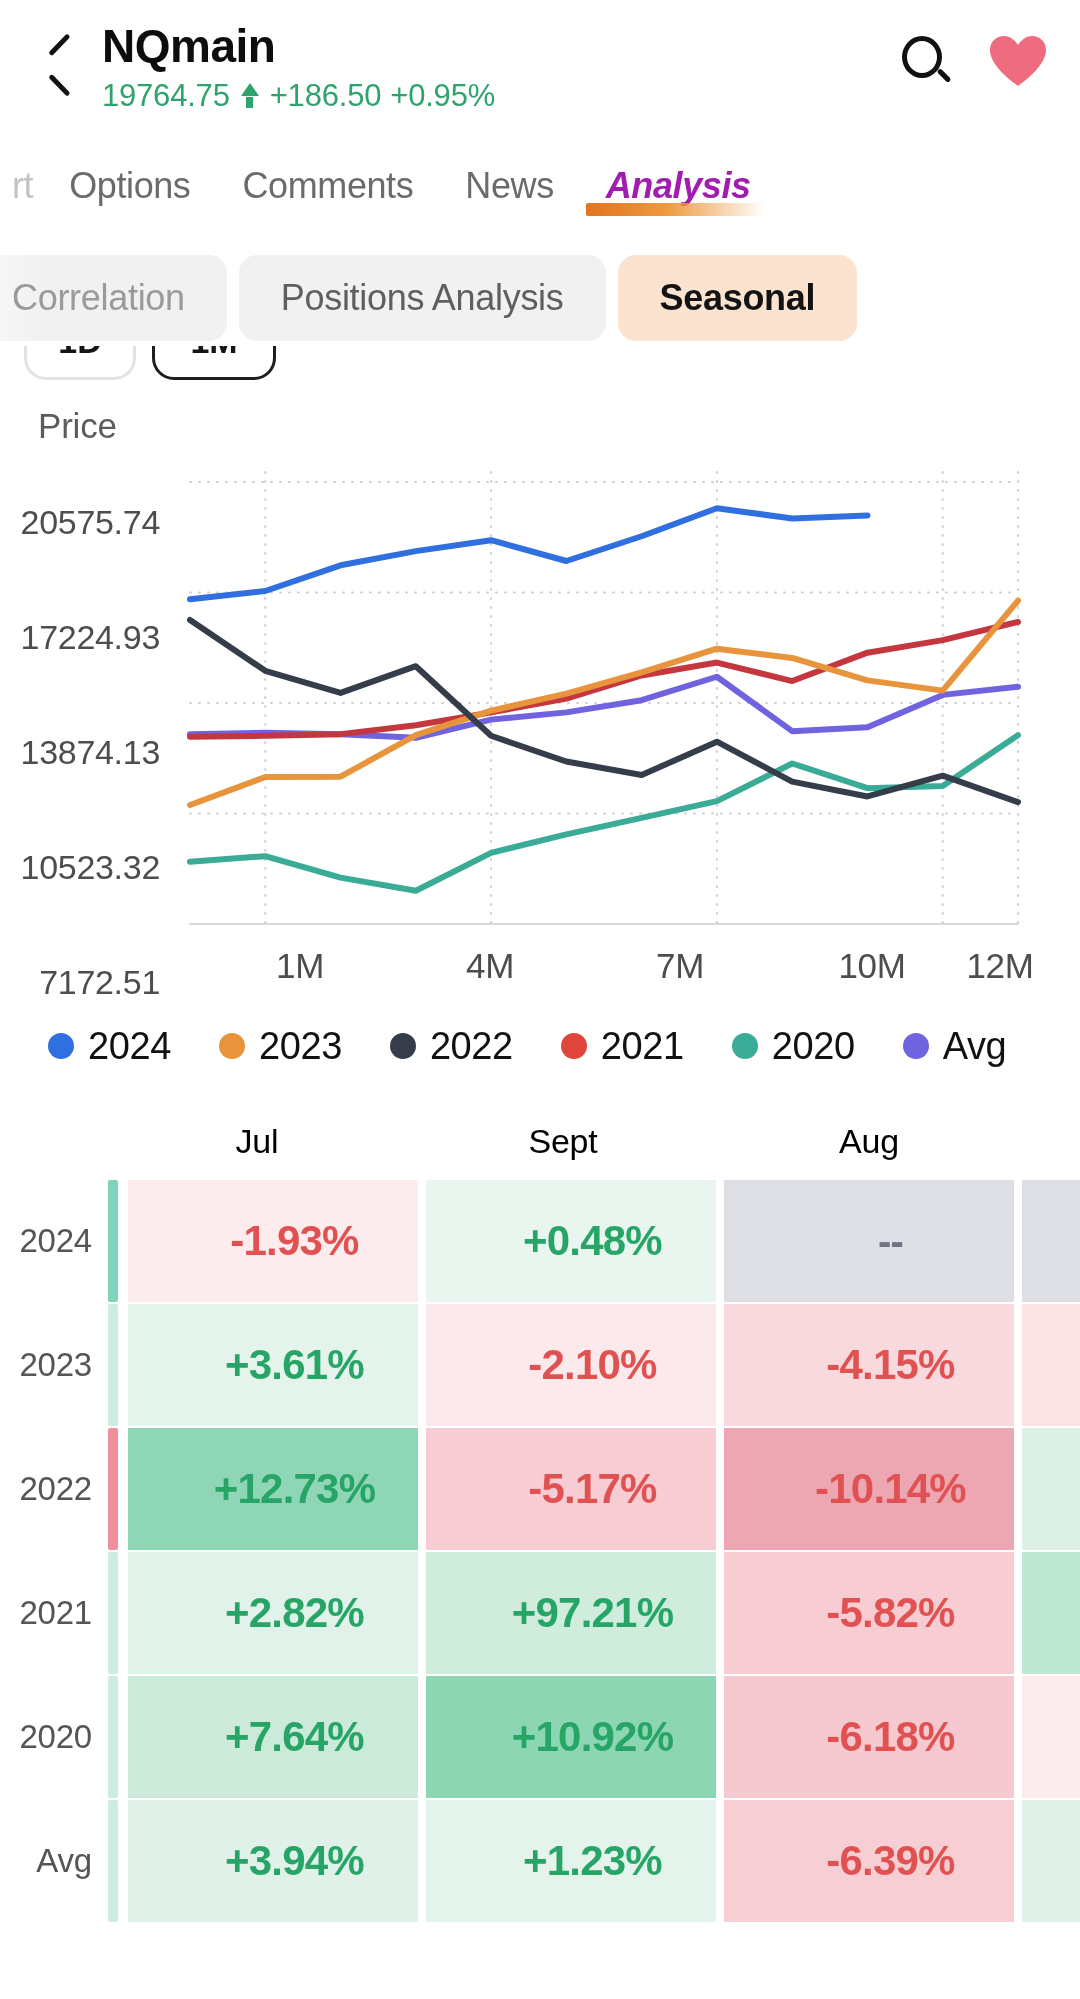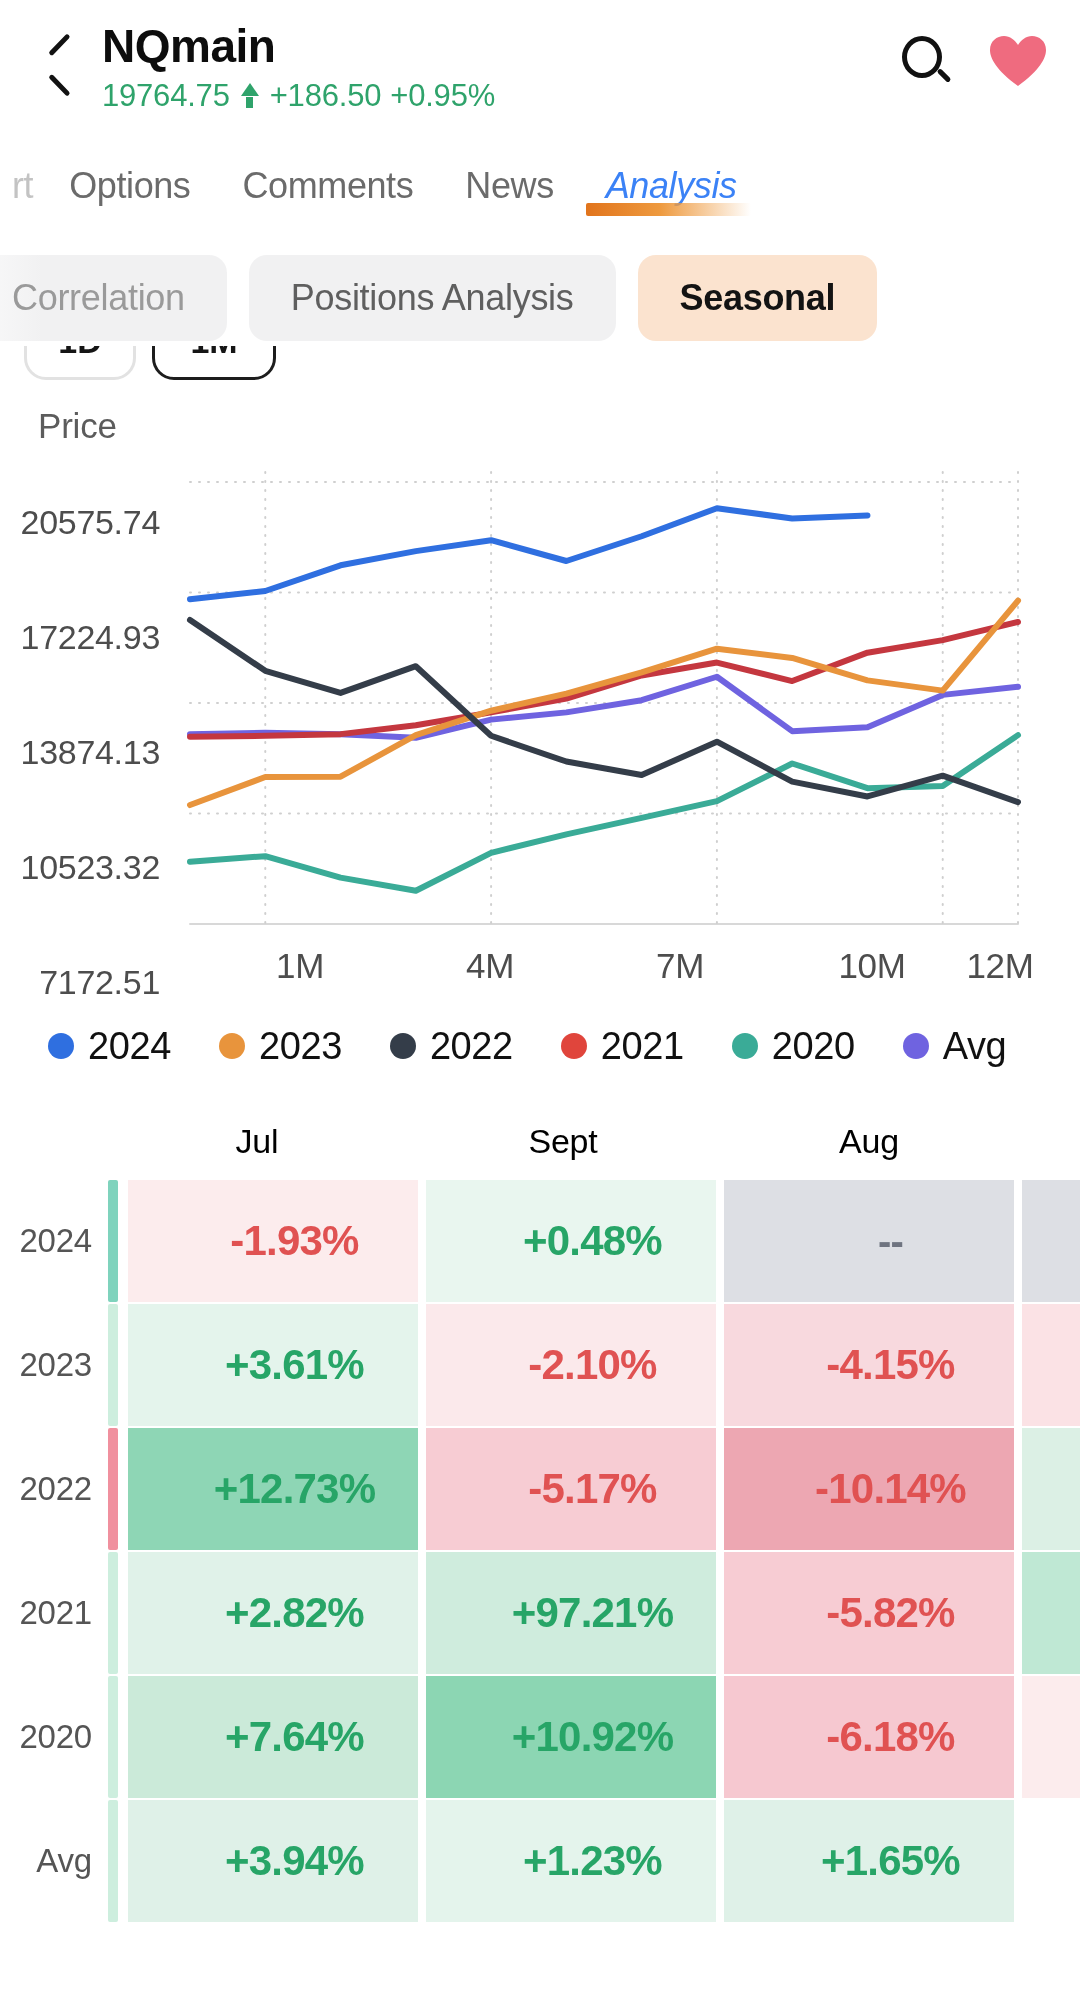--- a/index.html
+++ b/index.html
@@ -64,32 +64,32 @@
   .tabs {
     position: relative; height: 92px; display: flex; align-items: center;
     gap: 0; padding-left: 0; overflow: hidden;
   }
   .tab {
     font-size: 36px; color: #6b6b6b; font-weight: 400; white-space: nowrap;
     padding: 0 26px; letter-spacing: -0.4px;
   }
   .tab.faded { color: #c3c3c3; padding-left: 12px; padding-right: 10px; }
   .tab.active {
-    color: #3b82f6; font-weight: 400; font-style: italic; position: relative;
+    color: #a21caf; font-weight: 700; font-style: italic; position: relative;
     padding-right: 28px;
   }
   .tab.active .underline {
     position: absolute; left: 6px; right: 14px; bottom: -9px; height: 13px;
     border-radius: 2px;
     background: linear-gradient(90deg, #e1741c 0%, #ee9a3f 45%, rgba(255,255,255,0) 100%);
   }
 
   
   .seg-row {
-    display: flex; align-items: center; gap: 22px; padding: 22px 0 0 0;
+    display: flex; align-items: center; gap: 12px; padding: 22px 0 0 0;
     overflow: hidden; height: 110px;
   }
   .seg {
     height: 86px; border-radius: 18px; background: #f1f1f2;
     display: flex; align-items: center; justify-content: center;
     font-size: 36px; color: #5f5f5f; padding: 0 42px; white-space: nowrap;
     letter-spacing: -0.3px;
   }
   .seg.first { margin-left: -30px; color: #9a9a9a;
     background: linear-gradient(90deg, rgba(241,241,242,0.35) 0%, #f1f1f2 28%); }
@@ -347,19 +347,20 @@
             <div class="cell neg" style="background: rgb(246, 200, 208);">-6.18%</div>
             <div class="cell neg" style="background: rgb(252, 236, 237);">-2.36%</div>
           </div>
         </div>
         <div class="trow">
           <div class="rowlabel">Avg</div>
           <div class="accent" style="background: rgb(205, 238, 222);"></div>
           <div class="cellwrap">
             <div class="cell pos" style="background: rgb(223, 241, 232);">+3.94%</div>
             <div class="cell pos" style="background: rgb(228, 244, 236);">+1.23%</div>
+            <div class="cell neg" style="background: rgb(248, 206, 213);">-6.39%</div>
             <div class="cell pos" style="background: rgb(223, 241, 232);">+1.65%</div>
           </div>
         </div>
       </div>
   </div>
 
 </div>
 
 </body></html>

